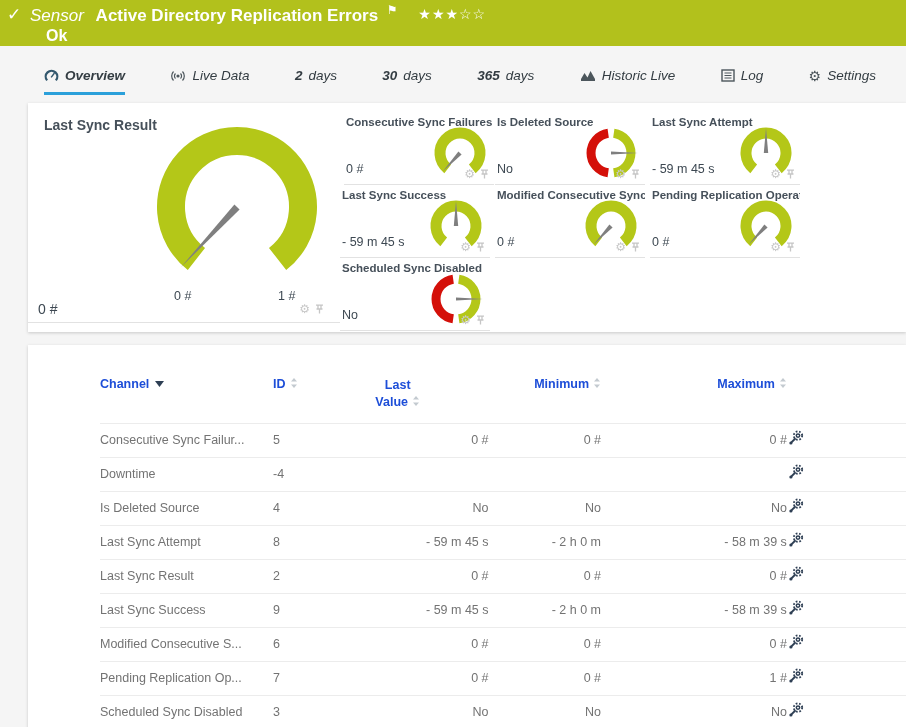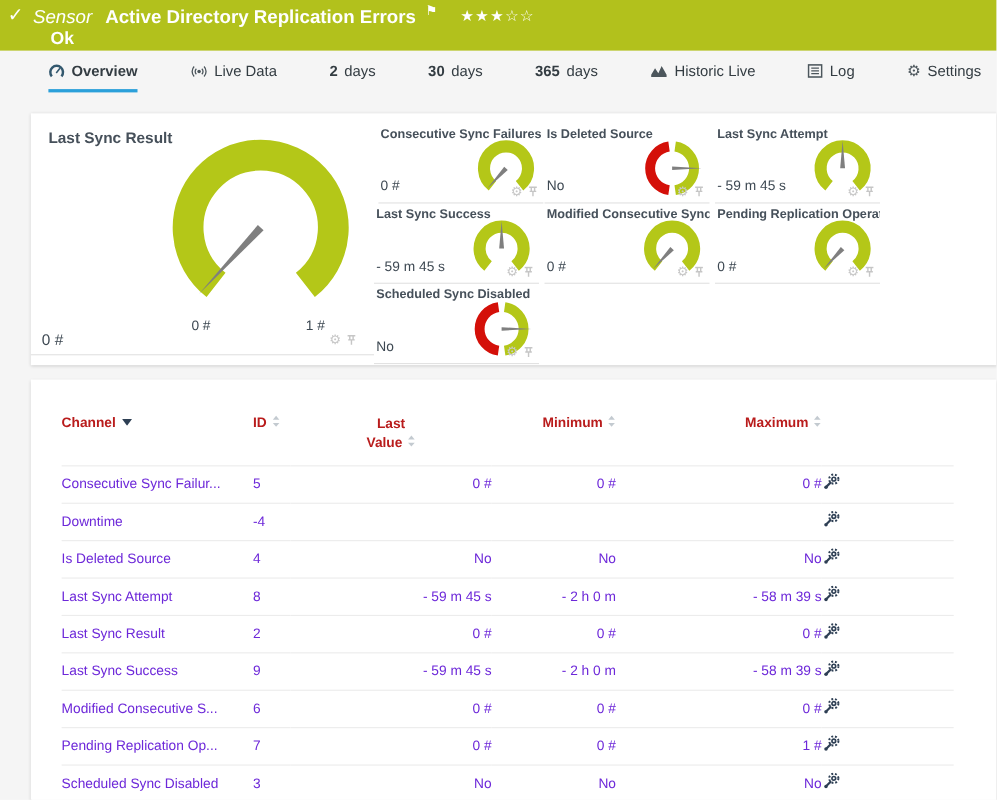--- a/index.html
+++ b/index.html
@@ -10,33 +10,33 @@
   .check{position:absolute;left:7px;top:4px;font-size:17px;font-weight:bold;
          font-family:"DejaVu Sans",sans-serif;}
   .title-line{position:absolute;left:30px;top:3px;font-size:17px;white-space:nowrap;}
   .kind{font-style:italic;font-weight:400;}
   .sensor-name{font-weight:700;margin-left:7px;}
   .flag{font-size:12px;vertical-align:7px;margin-left:4px;font-family:"DejaVu Sans",sans-serif;}
   .stars{margin-left:16px;font-size:14px;letter-spacing:1px;vertical-align:2px;
          font-family:"DejaVu Sans",sans-serif;}
   .status-ok{position:absolute;left:46px;top:27px;font-size:16px;font-weight:700;}
   
-  .tabs{position:absolute;top:46px;left:0;right:0;height:49px;display:flex;
-        align-items:center;justify-content:space-between;box-sizing:border-box;
-        padding:0 14px 0 44px;}
+  .tabs{position:absolute;top:46px;left:0;right:16px;height:49px;display:flex;
+        align-items:flex-end;justify-content:space-between;box-sizing:border-box;
+        padding:0 14px 0 44px;font-style:italic;}
   .tab{display:flex;align-items:center;gap:6px;padding-bottom:12px;font-size:13.5px;
        color:#333c42;cursor:pointer;white-space:nowrap;}
   .tab.active{border-bottom:3px solid #2ba0da;padding-bottom:9px;font-weight:700;}
   .tab .num{font-weight:700;}
   .ticon{display:inline-flex;color:#4c565c;line-height:0;}
   .tab.active .ticon{color:#33586e;}
   .ticon.char{font-size:14px;line-height:14px;font-family:"DejaVu Sans",sans-serif;}
   
   .card{position:absolute;left:28px;right:0;background:#fff;
-        box-shadow:0 1px 3px rgba(0,0,0,0.18);}
+        box-shadow:0 1px 3px rgba(0,0,0,0.18);padding-left:44px;}
   .gauges-card{top:103px;height:229px;}
   .table-card{top:345px;height:400px;}
   
   .main-cell{position:absolute;left:0;top:0;width:312px;height:219px;
              border-bottom:1px solid #e2e2e2;}
   .main-title{position:absolute;left:16px;top:14px;font-size:14px;font-weight:700;color:#46505a;}
   .main-gauge-svg{position:absolute;left:119px;top:18px;}
   .scale-min{position:absolute;left:146px;top:186px;font-size:12.5px;}
   .scale-max{position:absolute;left:250px;top:186px;font-size:12.5px;}
   .main-value{position:absolute;left:10px;top:198px;font-size:14px;}
@@ -47,23 +47,23 @@
   .small-grid{position:absolute;left:312px;top:10px;right:0;bottom:0;}
   .gcell{position:absolute;width:150px;height:72px;border-bottom:1px solid #e2e2e2;
          box-sizing:border-box;}
   .gtitle{position:absolute;left:2px;top:3px;font-size:11.5px;font-weight:700;color:#46505a;
           white-space:nowrap;overflow:hidden;max-width:148px;}
   .gcell svg.gauge{position:absolute;right:3px;top:13px;}
   .gvalue{position:absolute;left:2px;bottom:8px;font-size:12.5px;}
   .gcell .cell-icons{right:5px;bottom:5px;}
   
   table.channels{border-collapse:collapse;margin:16px 0 0 28px;border-bottom:1px solid #ececec;}
-  table.channels th{font-size:12.5px;font-weight:700;color:#b91c1c;vertical-align:top;
+  table.channels th{font-size:12.5px;font-weight:700;color:#1d4ed8;vertical-align:top;
                     padding:16px 0 12px;cursor:pointer;}
-  table.channels td{font-size:12.5px;color:#6d28d9;padding:0;height:33px;
+  table.channels td{font-size:12.5px;color:#737373;padding:0;height:33px;
                     border-top:1px solid #ececec;}
   .col-channel{width:174px;text-align:left;}
   .col-id{width:34px;text-align:left;}
   .col-last{width:183px;text-align:right;}
   .col-min{width:113px;text-align:right;}
   .col-max{width:187px;text-align:right;}
   .col-edit{width:120px;text-align:left;}
   th.col-last{text-align:center;line-height:1.35;padding-right:60px;}
   td.col-edit{padding-left:88px;}
   .sorticon{margin-left:4px;vertical-align:-1px;}

